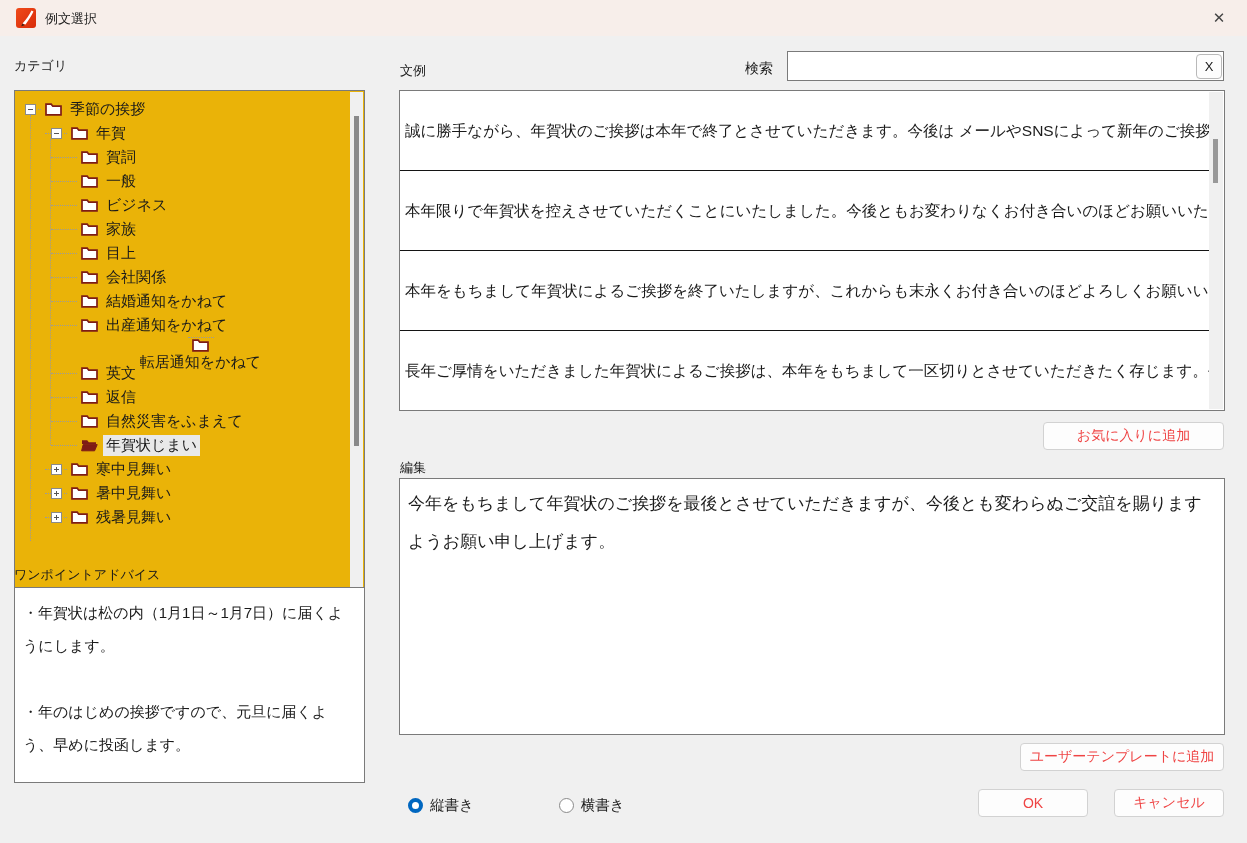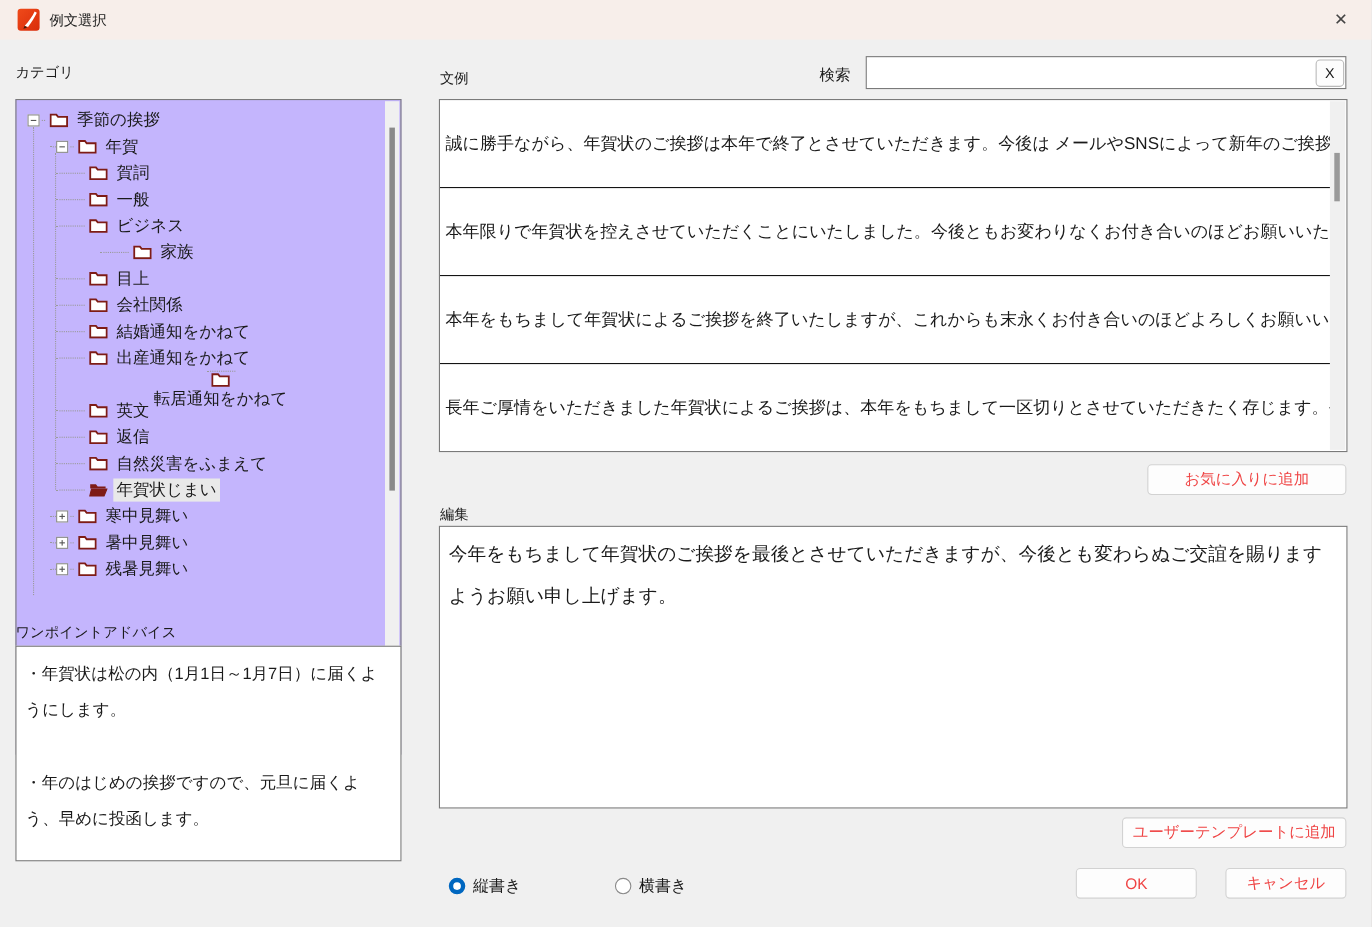--- a/index.html
+++ b/index.html
@@ -16,21 +16,21 @@
     background:linear-gradient(135deg,#ef4a1a,#d92c0a);}
   .app-icon svg{position:absolute;inset:0;}
   .title-text{position:absolute;left:45px;top:10px;font-size:13px;}
   .close-btn{position:absolute;right:8px;top:0;width:40px;height:36px;display:flex;
     align-items:center;justify-content:center;font-size:15px;color:#444;cursor:default;}
 
   .section-label{position:absolute;font-size:13px;color:#1a1a1a;}
 
   
   .tree-box{position:absolute;left:14px;top:90px;width:351px;height:596px;
-    background:#c4b5fd;border:1px solid #7a7a7a;box-sizing:border-box;overflow:hidden;}
+    background:#eab308;border:1px solid #7a7a7a;box-sizing:border-box;overflow:hidden;}
   .tree-inner{position:absolute;left:0;top:6px;right:14px;}
   .tree-guide{position:absolute;width:0;border-left:1px dotted #9a9a9a;}
   .guide-1{left:15px;top:24px;height:426px;}
   .guide-2{left:35px;top:48px;height:306px;}
   .tree-row{position:relative;height:24px;display:flex;align-items:center;white-space:nowrap;}
   .stub{border-top:1px dotted #9a9a9a;height:0;flex:0 0 auto;}
   .expander{flex:0 0 auto;width:11px;height:11px;background:#fff;border:1px solid #8a8a8a;
     box-sizing:border-box;position:relative;margin-right:2px;z-index:1;}
   .expander::before{content:"";position:absolute;left:2px;right:2px;top:4px;height:1px;background:#555;}
   .expander.plus::after{content:"";position:absolute;top:2px;bottom:2px;left:4px;width:1px;background:#555;}
@@ -138,21 +138,21 @@
             </svg></span>
           <span class="tree-label">一般</span>
         </div>
         <div class="tree-row" style="padding-left: 36px;">
           <span class="stub" style="width: 26px;"></span>
           <span class="folder"><svg width="17" height="14" viewBox="0 0 17 14">
               <path d="M1 2.2 h5.2 l1.6 2 h8.2 v8.6 h-15 z" fill="#ffffff" stroke="#7e1c16" stroke-width="1.7"></path>
             </svg></span>
           <span class="tree-label">ビジネス</span>
         </div>
-        <div class="tree-row" style="padding-left: 36px; margin-left: 40px;">
+        <div class="tree-row" style="padding-left: 36px;">
           <span class="stub" style="width: 26px;"></span>
           <span class="folder"><svg width="17" height="14" viewBox="0 0 17 14">
               <path d="M1 2.2 h5.2 l1.6 2 h8.2 v8.6 h-15 z" fill="#ffffff" stroke="#7e1c16" stroke-width="1.7"></path>
             </svg></span>
           <span class="tree-label">家族</span>
         </div>
         <div class="tree-row" style="padding-left: 36px;">
           <span class="stub" style="width: 26px;"></span>
           <span class="folder"><svg width="17" height="14" viewBox="0 0 17 14">
               <path d="M1 2.2 h5.2 l1.6 2 h8.2 v8.6 h-15 z" fill="#ffffff" stroke="#7e1c16" stroke-width="1.7"></path>

